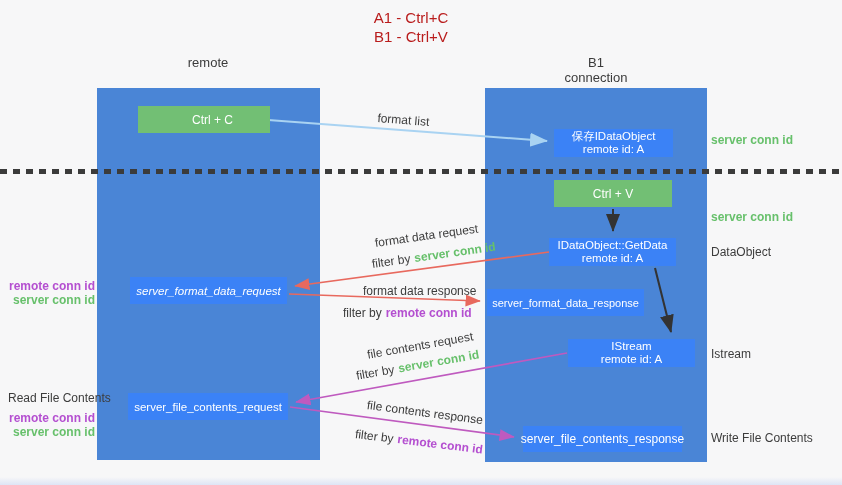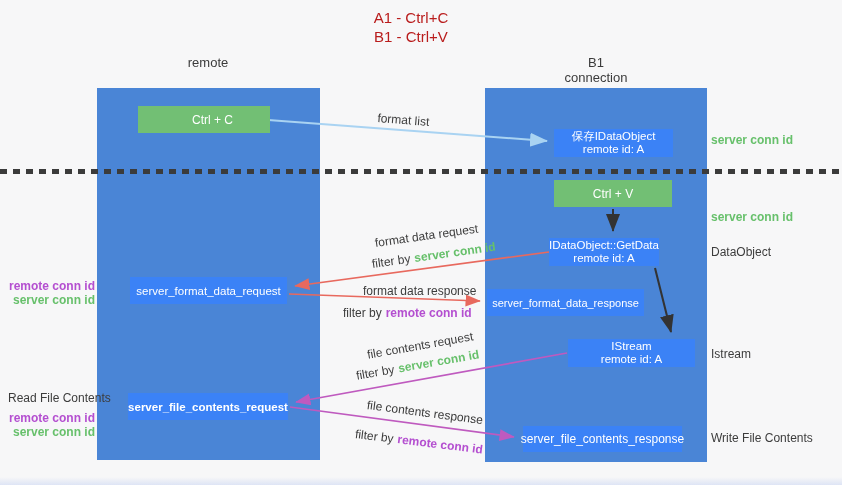--- a/index.html
+++ b/index.html
@@ -93,39 +93,39 @@
 
   <div class="node orange two" style="left:554px;top:129px;width:119px;height:28px;">
     <span>保存IDataObject</span>
     <span>remote id: A</span>
   </div>
 
   <div class="node green" style="left:554px;top:180px;width:118px;height:27px;">
     <span>Ctrl + V</span>
   </div>
 
-  <div class="node orange two" style="left:549px;top:238px;width:110px;height:28px;">
+  <div class="node orange two" style="left:549px;top:238px;width:127px;height:28px;">
     <span>IDataObject::GetData</span>
     <span>remote id: A</span>
   </div>
 
-  <div class="node orange" style="left:130px;top:277px;width:157px;height:27px;font-size:11.5px;">
+  <div class="node orange" style="left:130px;top:277px;width:157px;height:27px;font-size:11.5px;font-style:italic;">
     <span>server_format_data_request</span>
   </div>
 
   <div class="node orange" style="left:487px;top:289px;width:157px;height:27px;font-size:11px;">
     <span>server_format_data_response</span>
   </div>
 
   <div class="node orange two" style="left:568px;top:339px;width:127px;height:28px;">
     <span>IStream</span>
     <span>remote id: A</span>
   </div>
 
-  <div class="node orange" style="left:128px;top:393px;width:160px;height:27px;font-size:11.5px;font-weight:bold;">
+  <div class="node orange" style="left:128px;top:393px;width:160px;height:27px;font-size:11.5px;">
     <span>server_file_contents_request</span>
   </div>
 
   <div class="node orange" style="left:523px;top:426px;width:159px;height:26px;font-size:12px;">
     <span>server_file_contents_response</span>
   </div>
 
   <div class="lbl rot" style="left:378px;top:111px;transform:rotate(4.5deg);">format list</div>
 
   <div class="lbl rot" style="left:374px;top:236px;transform:rotate(-8deg);">format data request</div>

